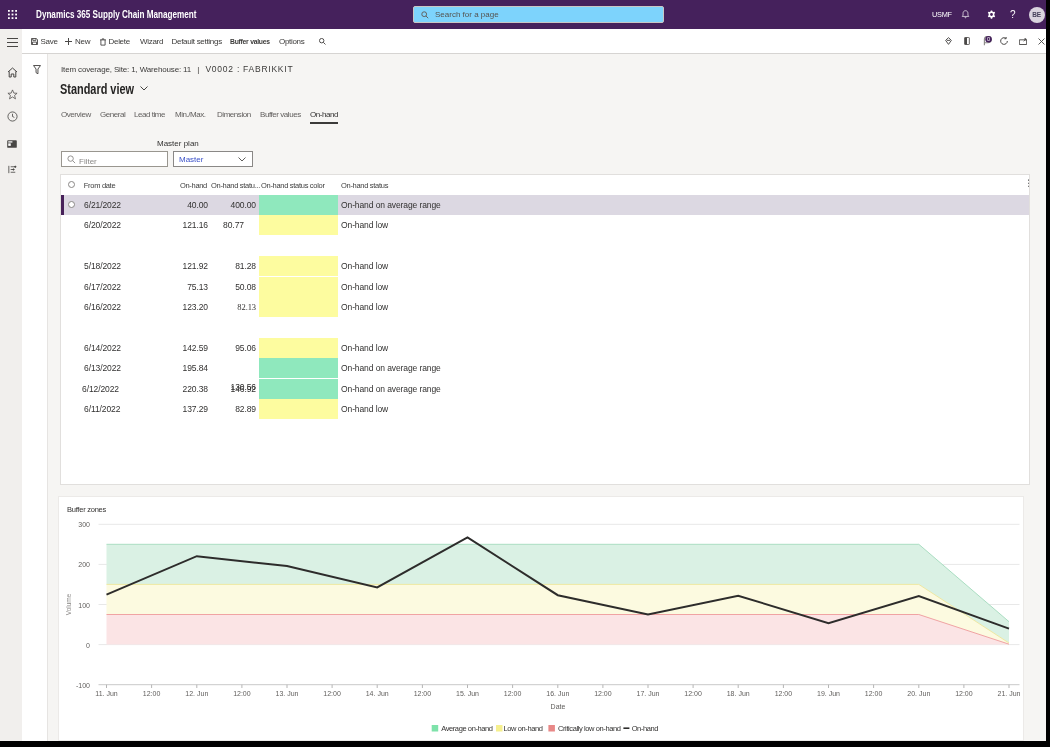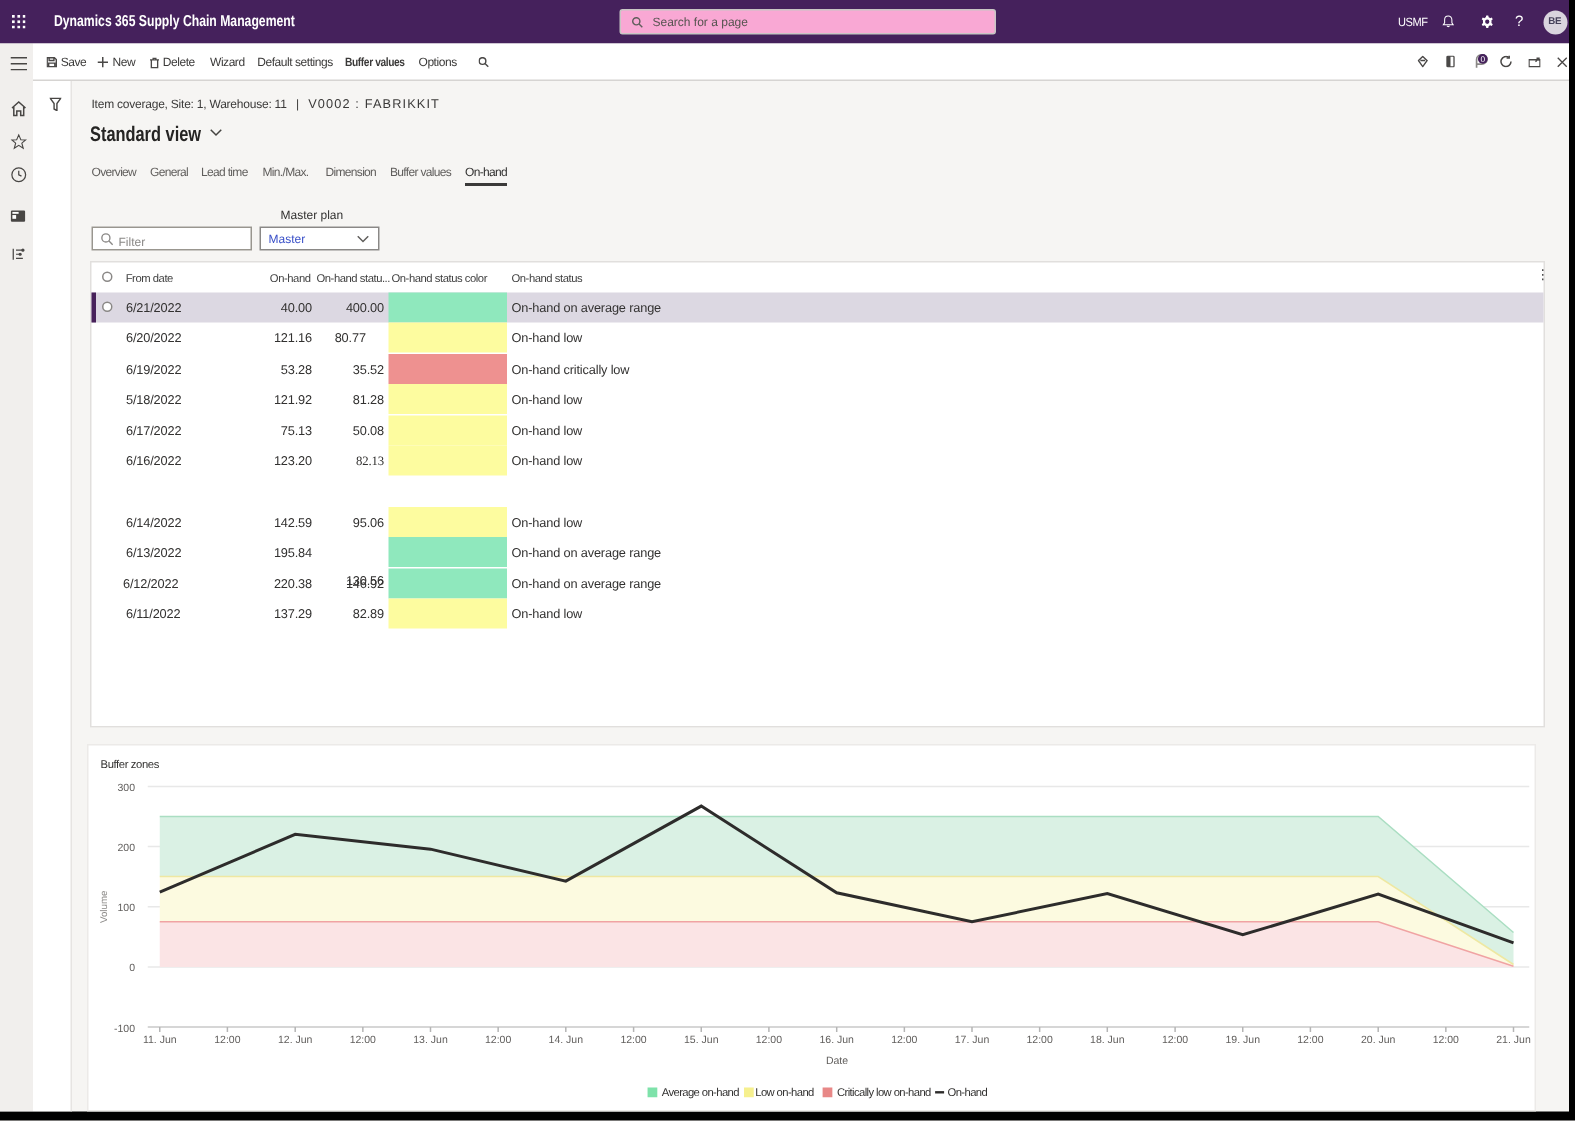--- a/index.html
+++ b/index.html
@@ -4,41 +4,41 @@
 <style>
   * { margin:0; padding:0; box-sizing:border-box; }
   html,body { width:1050px; height:747px; overflow:hidden; }
   body { background:#000; font-family:"Liberation Sans", sans-serif; position:relative; }
   #app { position:absolute; left:0; top:0; width:1046px; height:741px; background:#f6f5f3; overflow:hidden; }
   .abs { position:absolute; }
 
   
   #topbar { position:absolute; left:0; top:0; width:1046px; height:29px; background:#45215c; }
   #topbar .title { position:absolute; left:36px; top:8px; color:#fff; font-size:10.5px; font-weight:bold; letter-spacing:0; transform:scaleX(0.775); transform-origin:left center; white-space:nowrap; }
-  #searchbox { position:absolute; left:413px; top:6px; width:251px; height:17px; background:#f9a8d4; border:1px solid #c8c6c4; border-radius:2px; color:#55534f; font-size:8px; line-height:15px; padding-left:21px; }
+  #searchbox { position:absolute; left:413px; top:6px; width:251px; height:17px; background:#7dd3fc; border:1px solid #c8c6c4; border-radius:2px; color:#55534f; font-size:8px; line-height:15px; padding-left:21px; }
   #usmf { position:absolute; left:931.5px; top:10px; color:#fff; font-size:8px; letter-spacing:-0.3px; transform:scaleX(0.92); transform-origin:left center; }
   #avatar { position:absolute; left:1028.5px; top:7px; width:16px; height:16px; border-radius:50%; background:#d9d4de; color:#45415a; font-size:6.5px; font-weight:bold; text-align:center; line-height:16px; letter-spacing:-0.2px; }
 
   
   #cmdbar { position:absolute; left:22px; top:29px; width:1024px; height:25px; background:#fff; border-bottom:1px solid #d6d4d2; }
   .cmd { position:absolute; top:0; height:25px; line-height:25px; font-size:8px; letter-spacing:-0.3px; color:#3b3a39; white-space:nowrap; }
 
   
   #navrail { position:absolute; left:0; top:29px; width:22px; height:712px; background:#f1efed; }
   #filterrail { position:absolute; left:22px; top:54px; width:26px; height:687px; background:#fff; border-right:1px solid #e6e4e2; }
 
   
   .crumb { position:absolute; left:61px; top:64px; font-size:8px; letter-spacing:-0.15px; color:#3b3a39; }
   #stdview { position:absolute; left:60px; top:81px; font-size:14px; font-weight:bold; color:#252423; transform:scaleX(0.78); transform-origin:left center; white-space:nowrap; }
   .tab { position:absolute; top:110px; font-size:8px; letter-spacing:-0.45px; color:#605e5c; white-space:nowrap; }
   .tab.active { color:#323130; border-bottom:2px solid #3b3a39; padding-bottom:3px; }
 
   
   #filterbox { position:absolute; left:61px; top:151px; width:107px; height:16px; border:1px solid #99968f; background:#fff; font-size:8px; color:#8a8886; line-height:14px; }
-  #mplabel { position:absolute; left:187px; top:139px; font-size:8px; color:#323130; }
+  #mplabel { position:absolute; left:157px; top:139px; font-size:8px; color:#323130; }
   #mpbox { position:absolute; left:173px; top:151px; width:80px; height:16px; border:1px solid #8a8886; background:#fff; }
   #mpbox .val { position:absolute; left:5px; top:3px; font-size:8px; color:#3a50c8; }
 
   
   #grid { position:absolute; left:60px; top:174px; width:970px; height:311px; background:#fff; border:1px solid #e1dfdd; }
   .hdrcell { position:absolute; top:0; height:20px; line-height:21px; font-size:7.5px; letter-spacing:-0.3px; color:#404040; white-space:nowrap; }
   .row { position:absolute; left:0; width:968px; height:20px; }
   .cell { position:absolute; top:0; height:20px; line-height:20px; font-size:8.5px; letter-spacing:-0.1px; color:#323130; white-space:nowrap; }
   .num { text-align:right; }
   .ccell { position:absolute; left:198px; top:0; width:79px; height:20px; }
@@ -215,27 +215,20 @@
       <div class="cell num" style="left:150px;width:45px;">400.00</div>
       <div class="ccell" style="background:#8fe8bd;"></div>
       <div class="cell" style="left:280px;">On-hand on average range</div>
     </div>
     <div class="row" style="top:40px;">
       <div class="cell" style="left:23px;">6/20/2022</div>
       <div class="cell num" style="left:100px;width:47px;">121.16</div>
       <div class="cell num" style="left:150px;width:45px;text-align:center;">80.77</div>
       <div class="ccell" style="background:#fdfc9f;"></div>
       <div class="cell" style="left:280px;">On-hand low</div>
-    </div>
-    <div class="row" style="top:61px;">
-      <div class="cell" style="left:23px;">6/19/2022</div>
-      <div class="cell num" style="left:100px;width:47px;">53.28</div>
-      <div class="cell num" style="left:150px;width:45px;">35.52</div>
-      <div class="ccell" style="background:#ee9190;"></div>
-      <div class="cell" style="left:280px;">On-hand critically low</div>
     </div>
     <div class="row" style="top:81px;">
       <div class="cell" style="left:23px;">5/18/2022</div>
       <div class="cell num" style="left:100px;width:47px;">121.92</div>
       <div class="cell num" style="left:150px;width:45px;">81.28</div>
       <div class="ccell" style="background:#fdfc9f;"></div>
       <div class="cell" style="left:280px;">On-hand low</div>
     </div>
     <div class="row" style="top:102px;">
       <div class="cell" style="left:23px;">6/17/2022</div>

